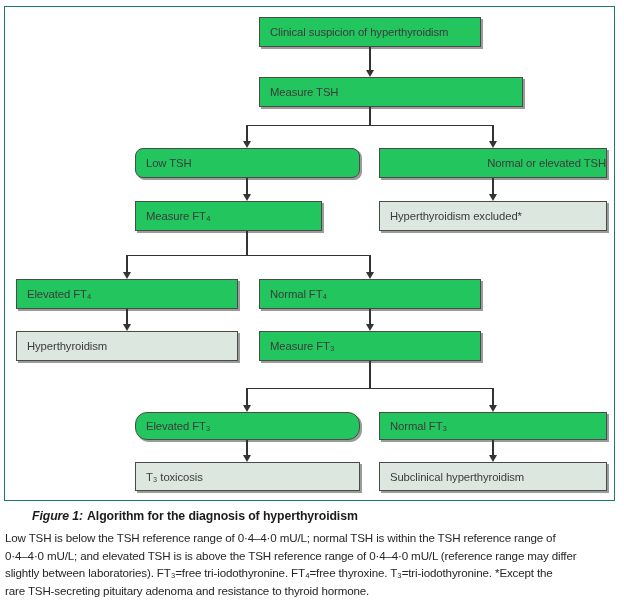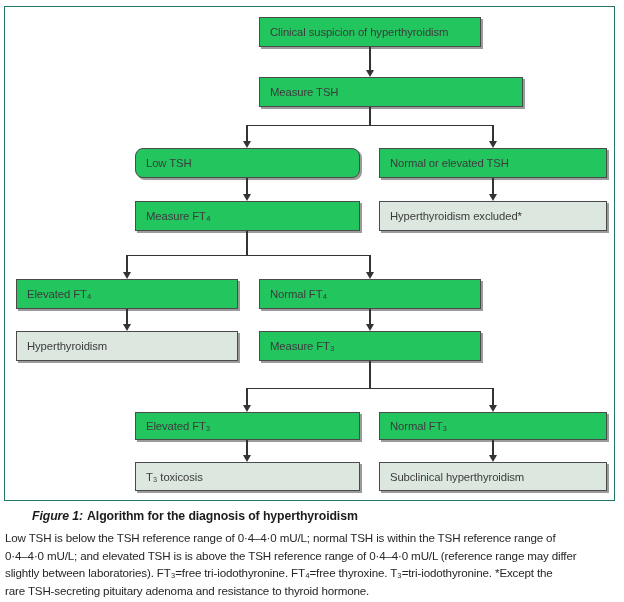--- a/index.html
+++ b/index.html
@@ -47,42 +47,42 @@
 
     <div class="node" style="left:254px;top:10px;width:222px;">
       <span>Clinical suspicion of hyperthyroidism</span>
     </div>
     <div class="node" style="left:254px;top:70px;width:264px;text-align:center;">
       <span>Measure TSH</span>
     </div>
     <div class="node" style="left:130px;top:141px;width:225px;border-radius:8px;">
       <span>Low TSH</span>
     </div>
-    <div class="node" style="left:374px;top:141px;width:228px;">
+    <div class="node" style="left:374px;top:141px;width:228px;justify-content:flex-end;">
       <span>Normal or elevated TSH</span>
     </div>
-    <div class="node" style="left:130px;top:194px;width:225px;">
+    <div class="node" style="left:130px;top:194px;width:187px;">
       <span>Measure FT₄</span>
     </div>
     <div class="node outcome" style="left:374px;top:194px;width:228px;">
       <span>Hyperthyroidism excluded*</span>
     </div>
     <div class="node" style="left:11px;top:272px;width:222px;">
       <span>Elevated FT₄</span>
     </div>
     <div class="node" style="left:254px;top:272px;width:222px;">
       <span>Normal FT₄</span>
     </div>
     <div class="node outcome" style="left:11px;top:324px;width:222px;">
       <span>Hyperthyroidism</span>
     </div>
     <div class="node" style="left:254px;top:324px;width:222px;">
       <span>Measure FT₃</span>
     </div>
-    <div class="node" style="left:130px;top:405px;width:225px;height:28px;">
+    <div class="node" style="left:130px;top:405px;width:225px;height:28px;border-radius:12px;">
       <span>Elevated FT₃</span>
     </div>
     <div class="node" style="left:374px;top:405px;width:228px;height:28px;">
       <span>Normal FT₃</span>
     </div>
     <div class="node outcome" style="left:130px;top:455px;width:225px;height:29px;">
       <span>T₃ toxicosis</span>
     </div>
     <div class="node outcome" style="left:374px;top:455px;width:228px;height:29px;">
       <span>Subclinical hyperthyroidism</span>

